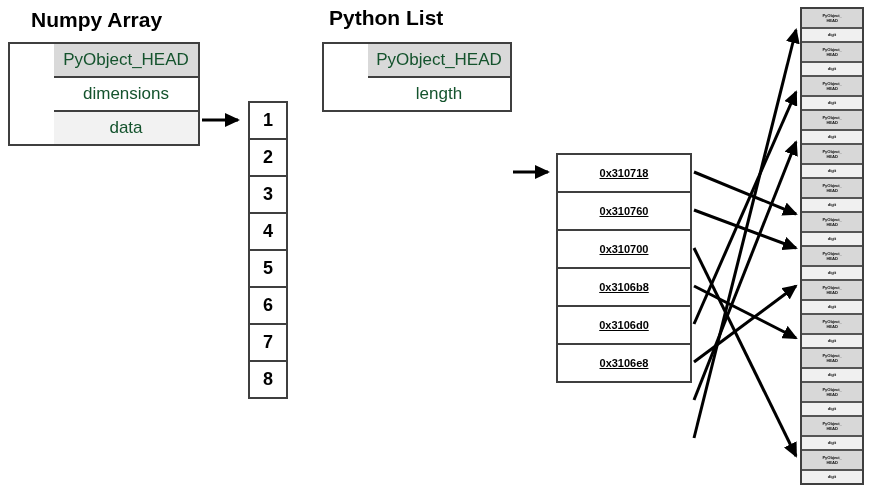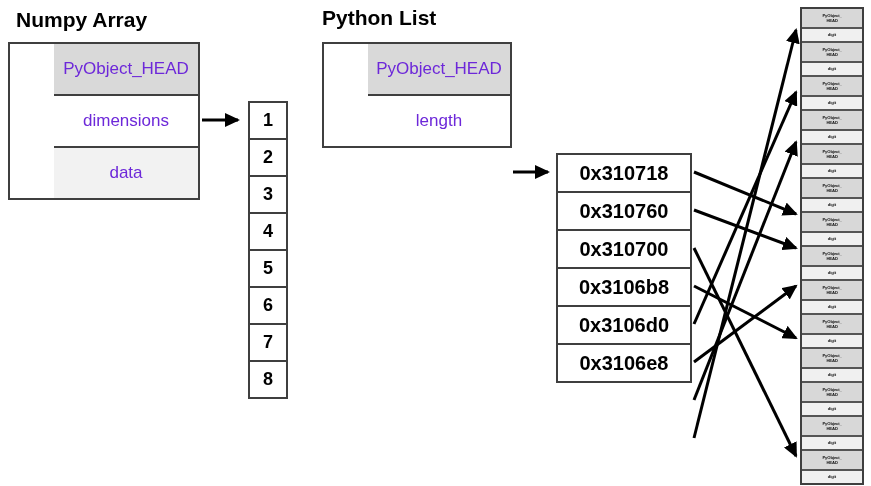--- a/index.html
+++ b/index.html
@@ -1,52 +1,52 @@
 <!DOCTYPE html>
 <html><head>
 <meta charset="utf-8">
 <style>
   html,body{margin:0;padding:0;background:#ffffff;}
   .canvas{position:relative;width:871px;height:486px;background:#ffffff;
           font-family:"Liberation Sans", sans-serif;overflow:hidden;}
   .title{position:absolute;font-size:21px;font-weight:700;color:#000;white-space:nowrap;}
   .memtable{position:absolute;border:2px solid #3f3f3f;background:#fff;}
-  .memtable .mrow{height:50px;border-top:2px solid #3f3f3f;display:flex;
-                  align-items:center;justify-content:center;font-size:17px;color:#6d28d9;margin-left:44px;}
+  .memtable .mrow{height:32px;border-top:2px solid #3f3f3f;display:flex;
+                  align-items:center;justify-content:center;font-size:17px;color:#14532d;margin-left:44px;}
   .memtable .mrow:first-child{border-top:none;}
   .mrow.head{background:#d9d9d9;}
   .mrow.sub{background:#f2f2f2;}
   .strip{position:absolute;border:2px solid #3f3f3f;background:#fff;}
   .strip .scell{height:35px;border-top:2px solid #3f3f3f;display:flex;align-items:center;
                 justify-content:center;font-size:18px;font-weight:600;color:#000;}
   .strip .scell:first-child{border-top:none;}
   .addrlist{position:absolute;border:2px solid #3f3f3f;background:#fff;}
   .addrlist .arow{height:36px;border-top:2px solid #3f3f3f;display:flex;align-items:center;
-                  justify-content:center;font-size:20px;font-weight:600;color:#000;}
+                  justify-content:center;font-size:11px;font-weight:600;color:#000;text-decoration:underline;}
   .addrlist .arow:first-child{border-top:none;}
   .heapcol{position:absolute;border:2px solid #3f3f3f;background:#fff;}
   .heapcol .hhead{height:18px;border-top:2px solid #555;background:#d8d8d8;
                   display:flex;flex-direction:column;align-items:center;justify-content:center;overflow:hidden;}
   .heapcol .hhead:first-child{border-top:none;}
   .heapcol .hval{height:12px;border-top:2px solid #555;background:#f0f0f0;
                  display:flex;align-items:center;justify-content:center;overflow:hidden;}
   .micro{font-size:10px;font-weight:700;line-height:1;white-space:nowrap;
          transform:scale(0.42);transform-origin:center center;color:#111;letter-spacing:-0.3px;}
   .micro2{display:flex;flex-direction:column;align-items:center;transform:scale(0.42);
           transform-origin:center center;font-size:10px;font-weight:700;line-height:1.05;
           color:#111;letter-spacing:-0.3px;white-space:nowrap;}
   svg.overlay{position:absolute;left:0;top:0;pointer-events:none;}
 </style>
 </head>
 <body>
 
 <div class="canvas">
 
-  <div class="title" style="left:16px;top:8px">Numpy Array</div>
-  <div class="title" style="left:322px;top:6px">Python List</div>
+  <div class="title" style="left:31px;top:8px">Numpy Array</div>
+  <div class="title" style="left:329px;top:6px">Python List</div>
 
   <div class="memtable" style="left:8px;top:42px;width:188px">
     <div class="mrow head">PyObject_HEAD</div>
     <div class="mrow">dimensions</div>
     <div class="mrow sub">data</div>
   </div>
 
   <div class="strip" id="buffer-strip" style="left:248px;top:101px;width:36px">
       <div class="scell">1</div>
       <div class="scell">2</div>

